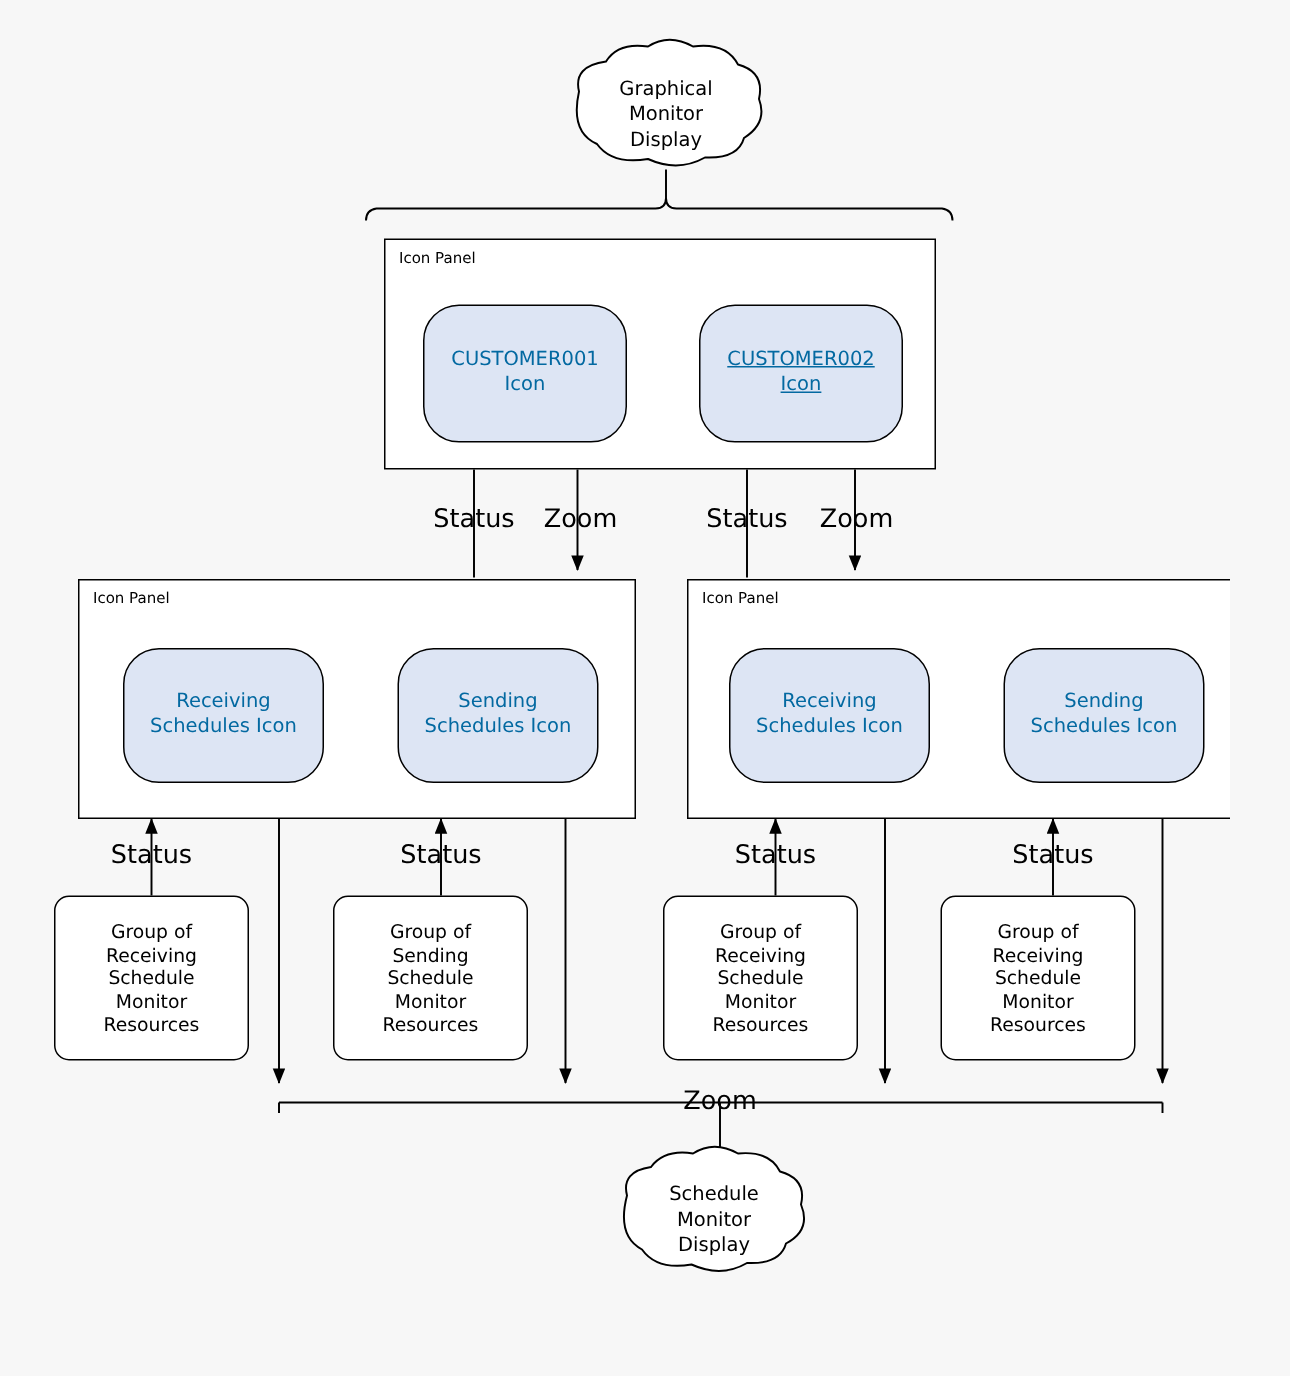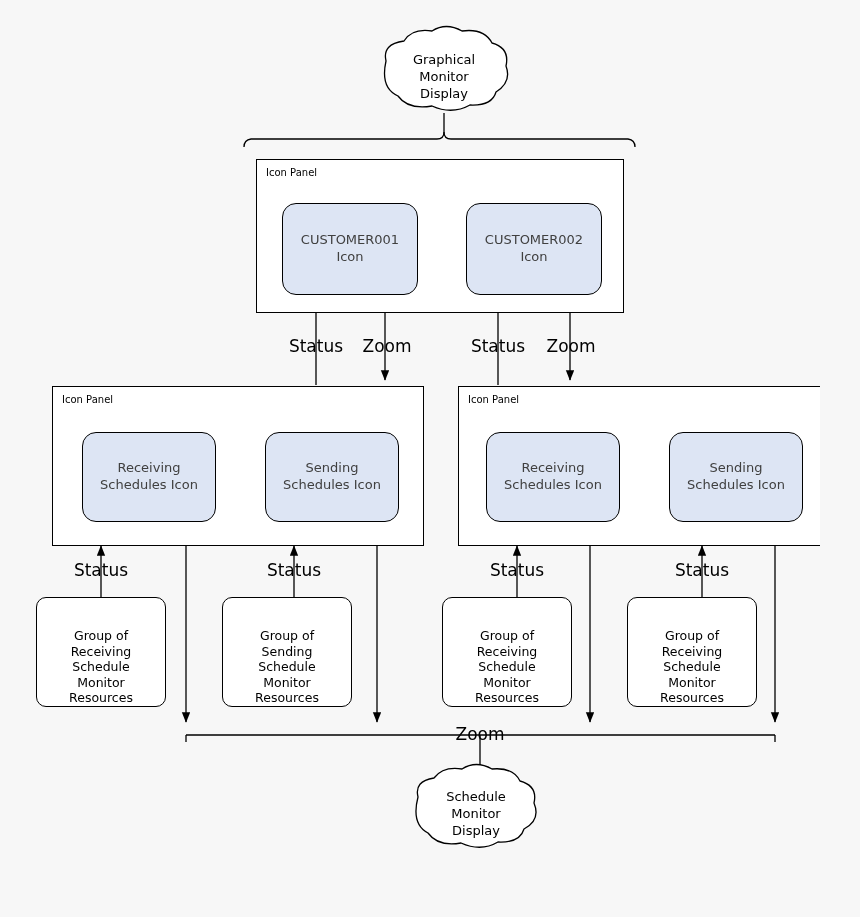--- a/index.html
+++ b/index.html
@@ -43,38 +43,38 @@
     left: 9px;
     top: 7px;
     font-size: 10px;
     color: #000;
     text-align: left;
   }
   .icon-box {
     position: absolute;
     box-sizing: border-box;
     border: 1px solid #000;
-    border-radius: 14px;
+    border-radius: 24px;
     background: #dde5f4;
     display: flex;
     align-items: center;
     justify-content: center;
     text-align: center;
     font-size: 13px;
     line-height: 1.3;
-    color: #404040;
+    color: #0369a1;
   }
   .res-box {
     position: absolute;
     box-sizing: border-box;
     border: 1px solid #000;
     border-radius: 10px;
     background: #ffffff;
     display: flex;
-    align-items: flex-end;
+    align-items: center;
     justify-content: center;
     text-align: center;
     font-size: 12.5px;
     line-height: 1.25;
     color: #000;
   }
   .edge-label {
     position: absolute;
     font-size: 17px;
     color: #000;
@@ -153,21 +153,21 @@
 
   <div class="node panel" style="left:256px; top:159px; width:368px; height:154px;">
     <div class="panel-label">Icon Panel</div>
   </div>
   <div class="icon-box" style="left:282px; top:203px; width:136px; height:92px;">
     <div>
       <div>CUSTOMER001</div>
       <div>Icon</div>
     </div>
   </div>
-  <div class="icon-box" style="left:466px; top:203px; width:136px; height:92px;">
+  <div class="icon-box" style="left:466px; top:203px; width:136px; height:92px;text-decoration:underline;">
     <div>
       <div>CUSTOMER002</div>
       <div>Icon</div>
     </div>
   </div>
 
   <div class="edge-label" style="left:286px; top:336px; width:60px;">Status</div>
   <div class="edge-label" style="left:357px; top:336px; width:60px;">Zoom</div>
   <div class="edge-label" style="left:468px; top:336px; width:60px;">Status</div>
   <div class="edge-label" style="left:541px; top:336px; width:60px;">Zoom</div>

